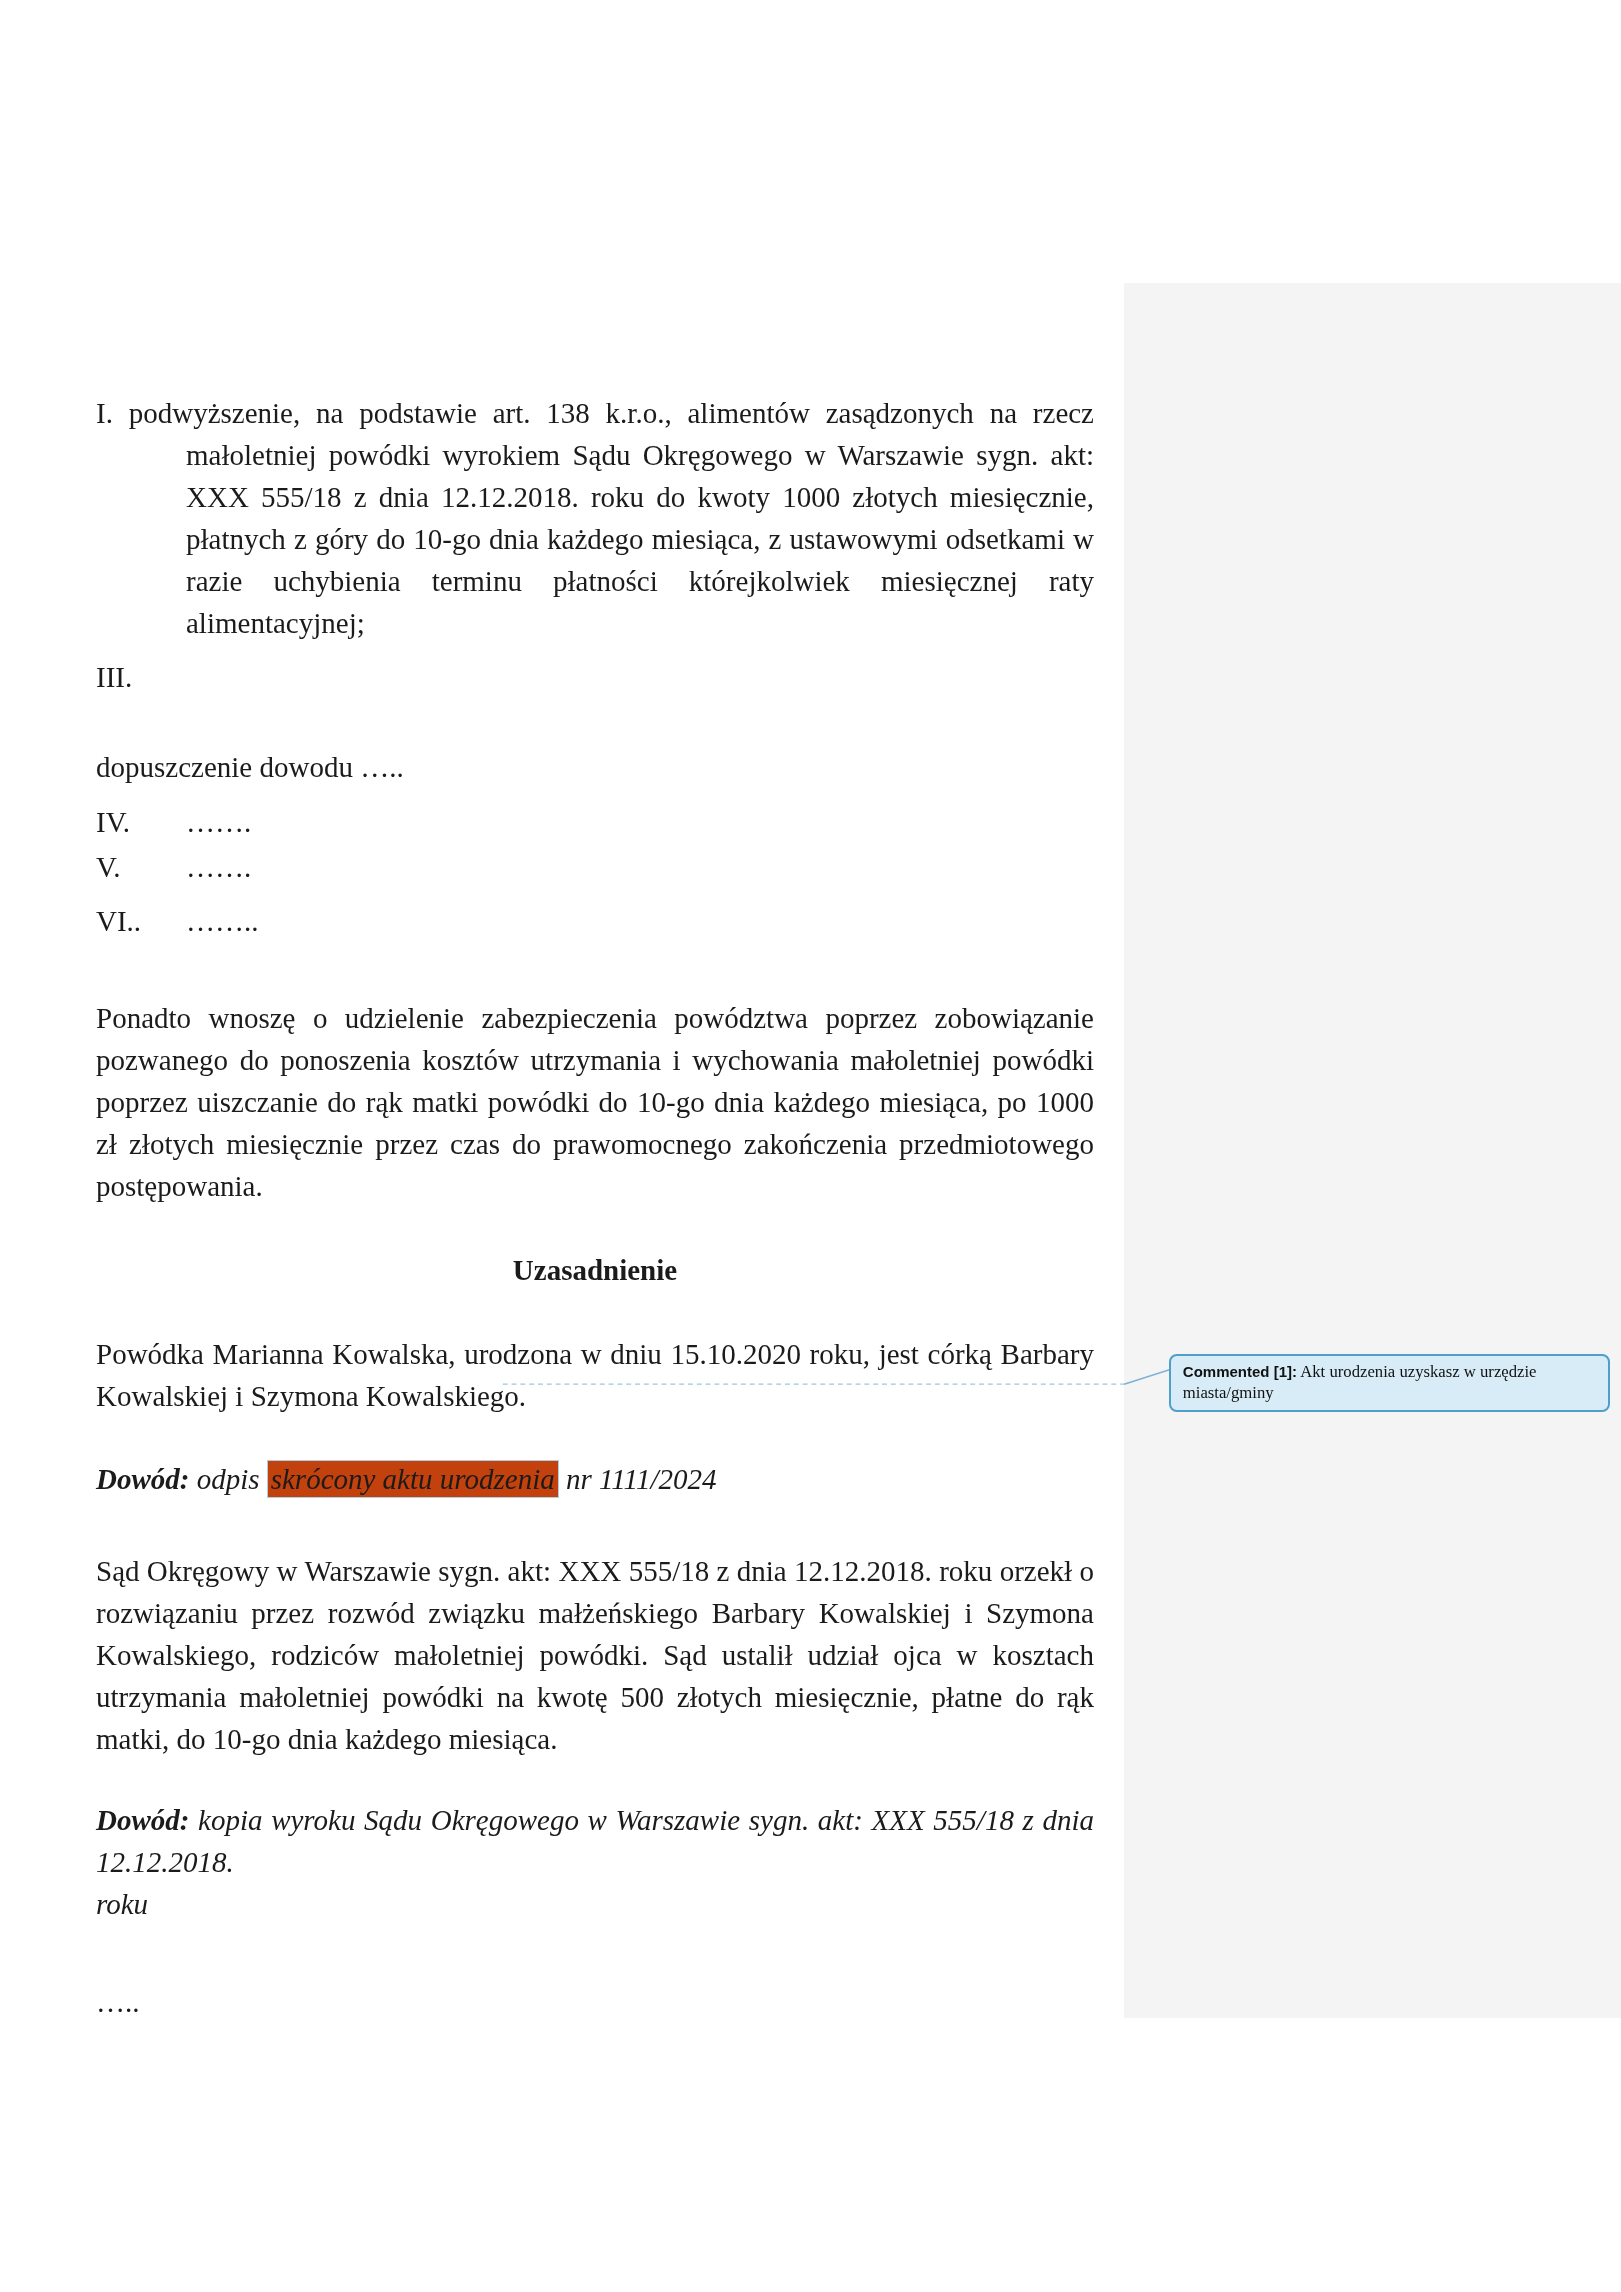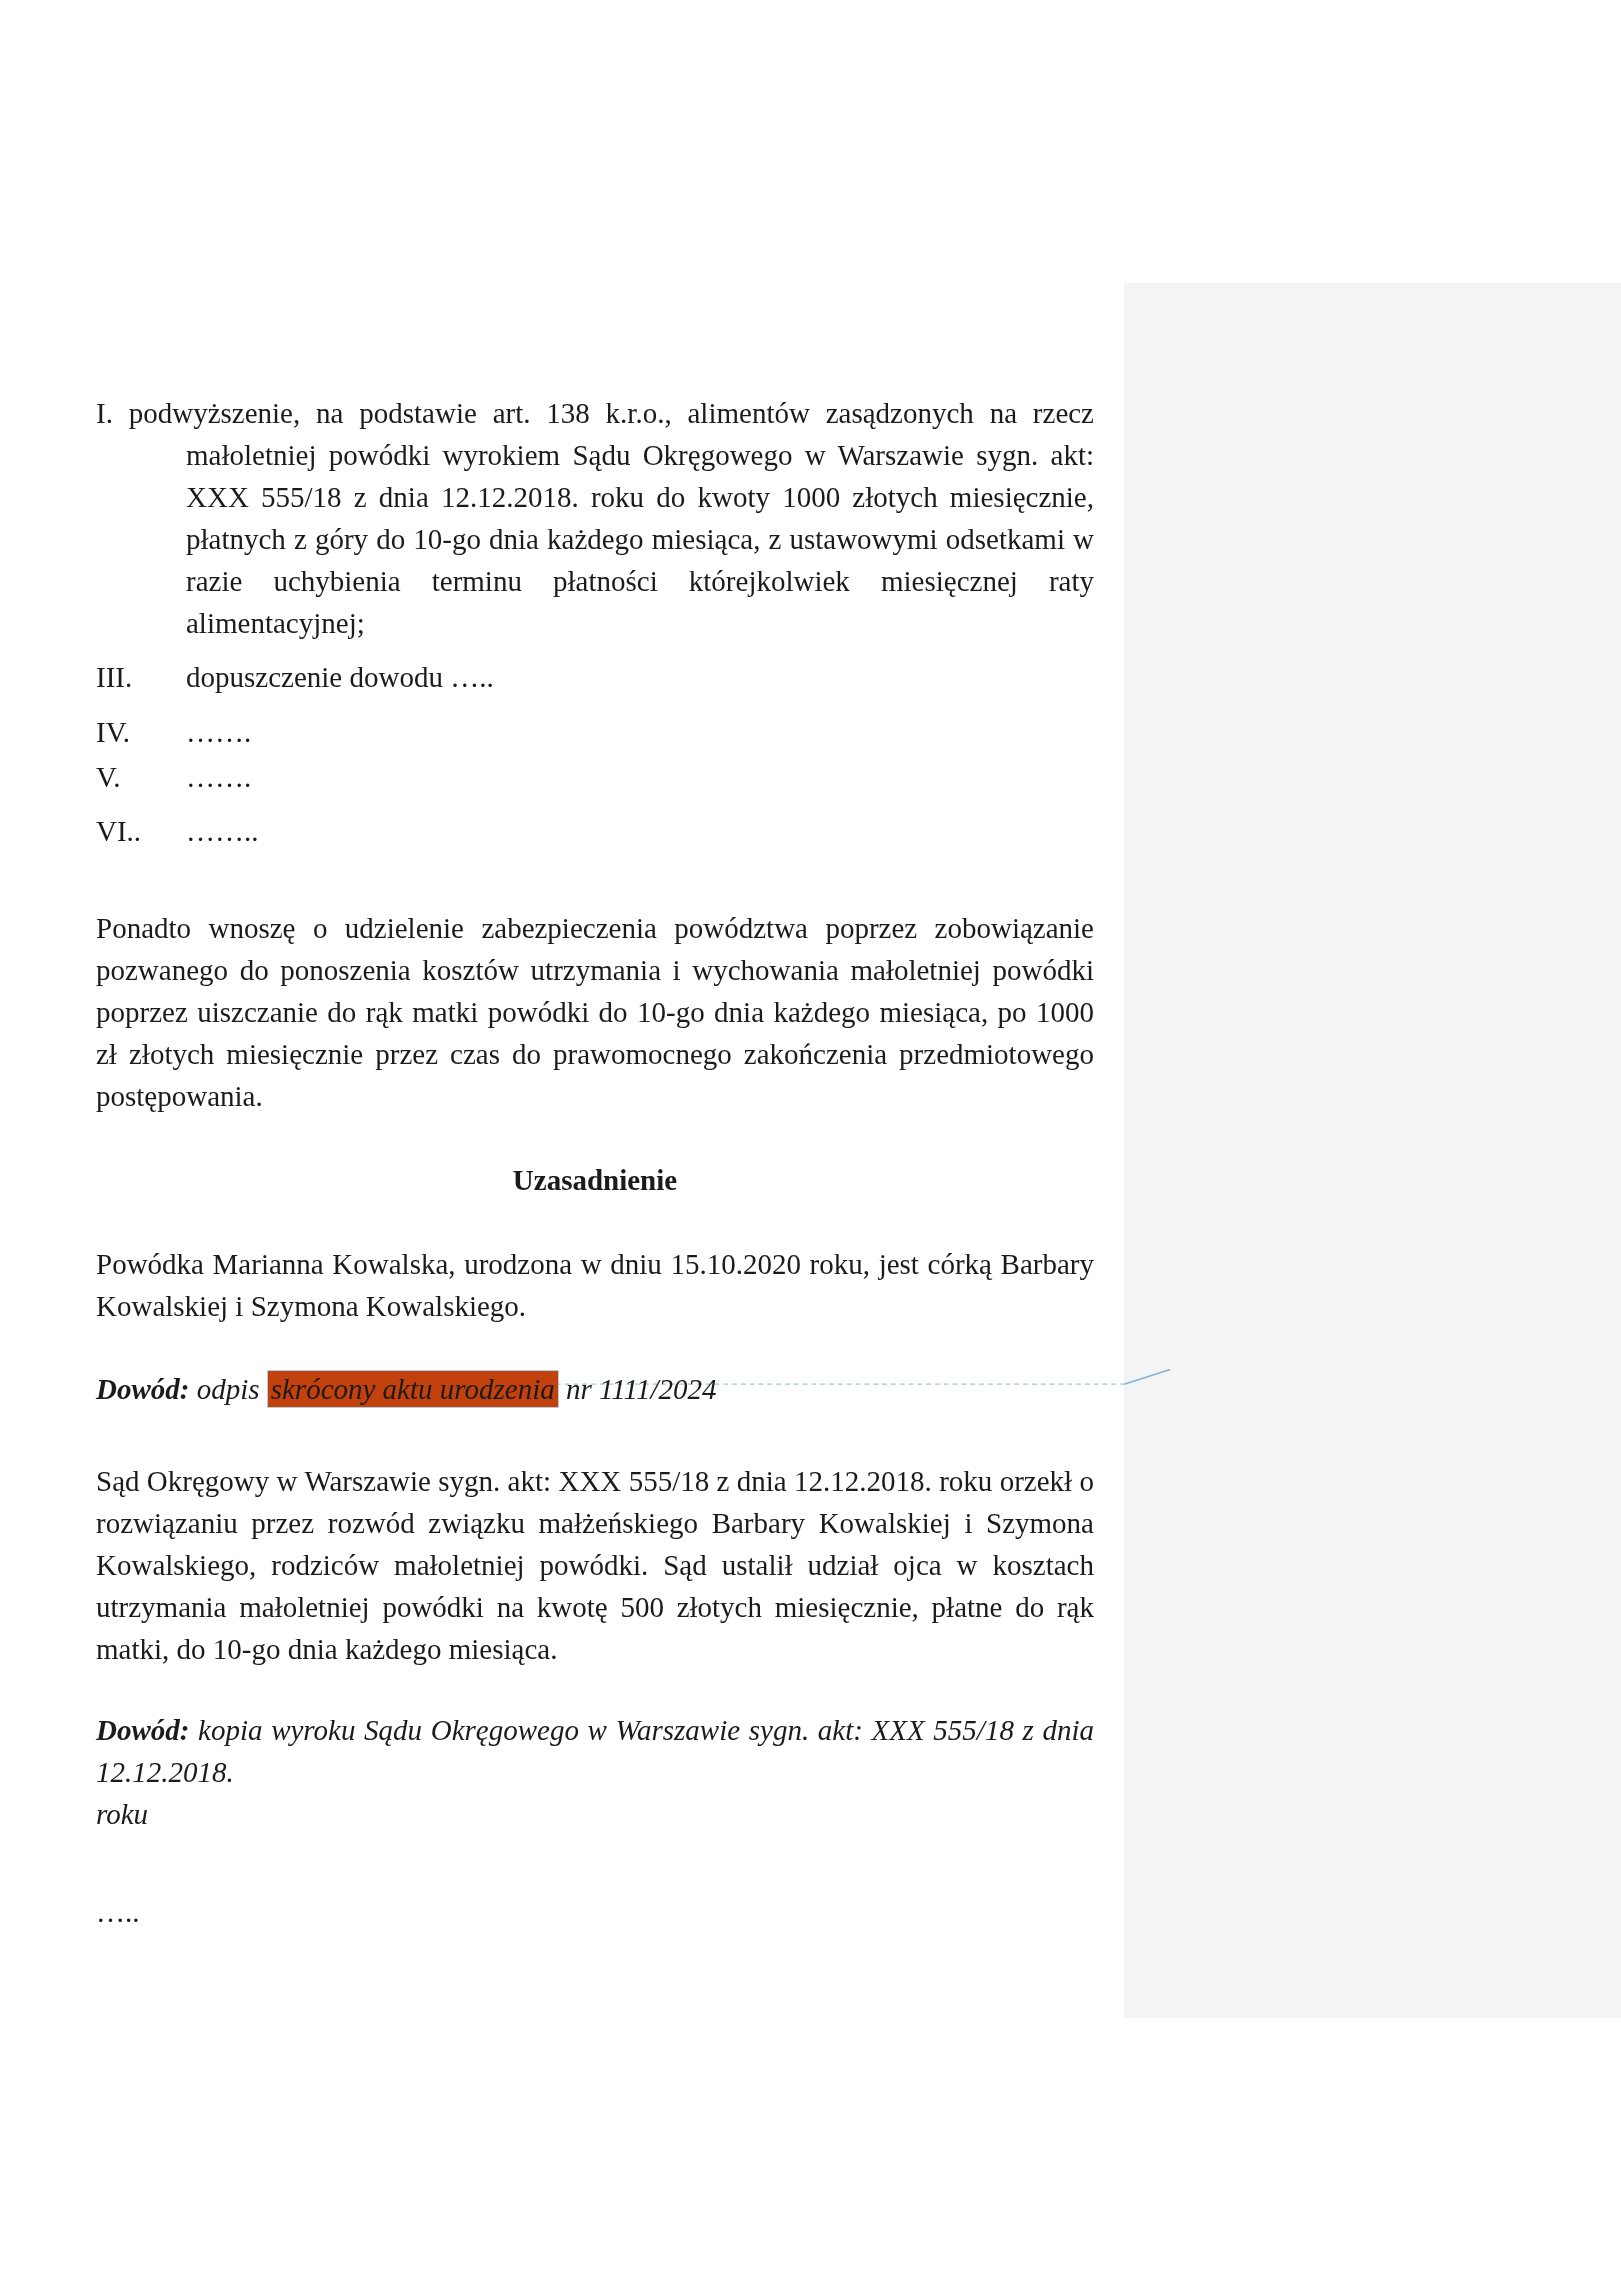--- a/index.html
+++ b/index.html
@@ -31,21 +31,21 @@
     font-size: 29px;
     line-height: 42px;
     text-align: justify;
   }
   .para { margin: 0; }
   .hang { padding-left: 90px; text-indent: -90px; }
   .list-item { display: flex; margin: 0; }
   .list-item .num { flex: 0 0 90px; text-align: left; }
   .list-item .itxt { flex: 1 1 auto; }
   .mt-ii  { margin-top: 16.7px; }
-  .mt-iii { margin-top: 11.8px; }
+  .mt-iii { margin-top: 11.8px; flex-direction: column; }
   .mt-iv  { margin-top: 13.7px; }
   .mt-v   { margin-top: 2.9px; }
   .mt-vi  { margin-top: 11.8px; }
   .ponadto { margin-top: 55px; }
   .heading {
     margin-top: 42px;
     text-align: center;
     font-weight: bold;
   }
   .powodka { margin-top: 42px; }
@@ -134,15 +134,16 @@
 
     <div class="dowod2">
       <div class="just-line"><span class="dowod-label">Dowód:</span><span> kopia wyroku Sądu Okręgowego w Warszawie sygn. akt: XXX 555/18 z dnia 12.12.2018.</span></div>
       <div>roku</div>
     </div>
 
     <p class="para dots-final">…..</p>
 
   </div>
 
+  <div class="comment-box"><span class="clabel">Commented [1]:</span><span> Akt urodzenia uzyskasz w urzędzie miasta/gminy</span></div>
 
 </div>
 
 
 </body></html>

